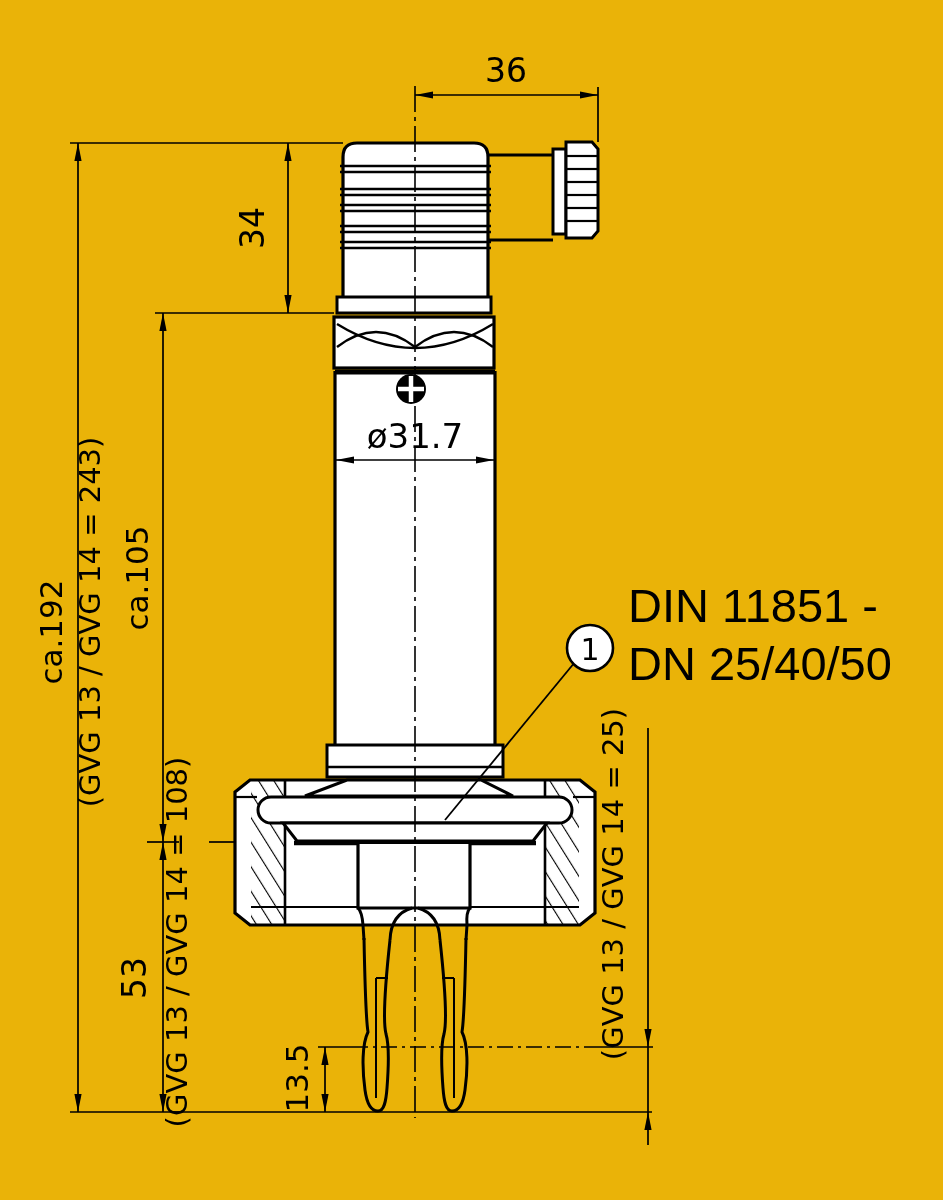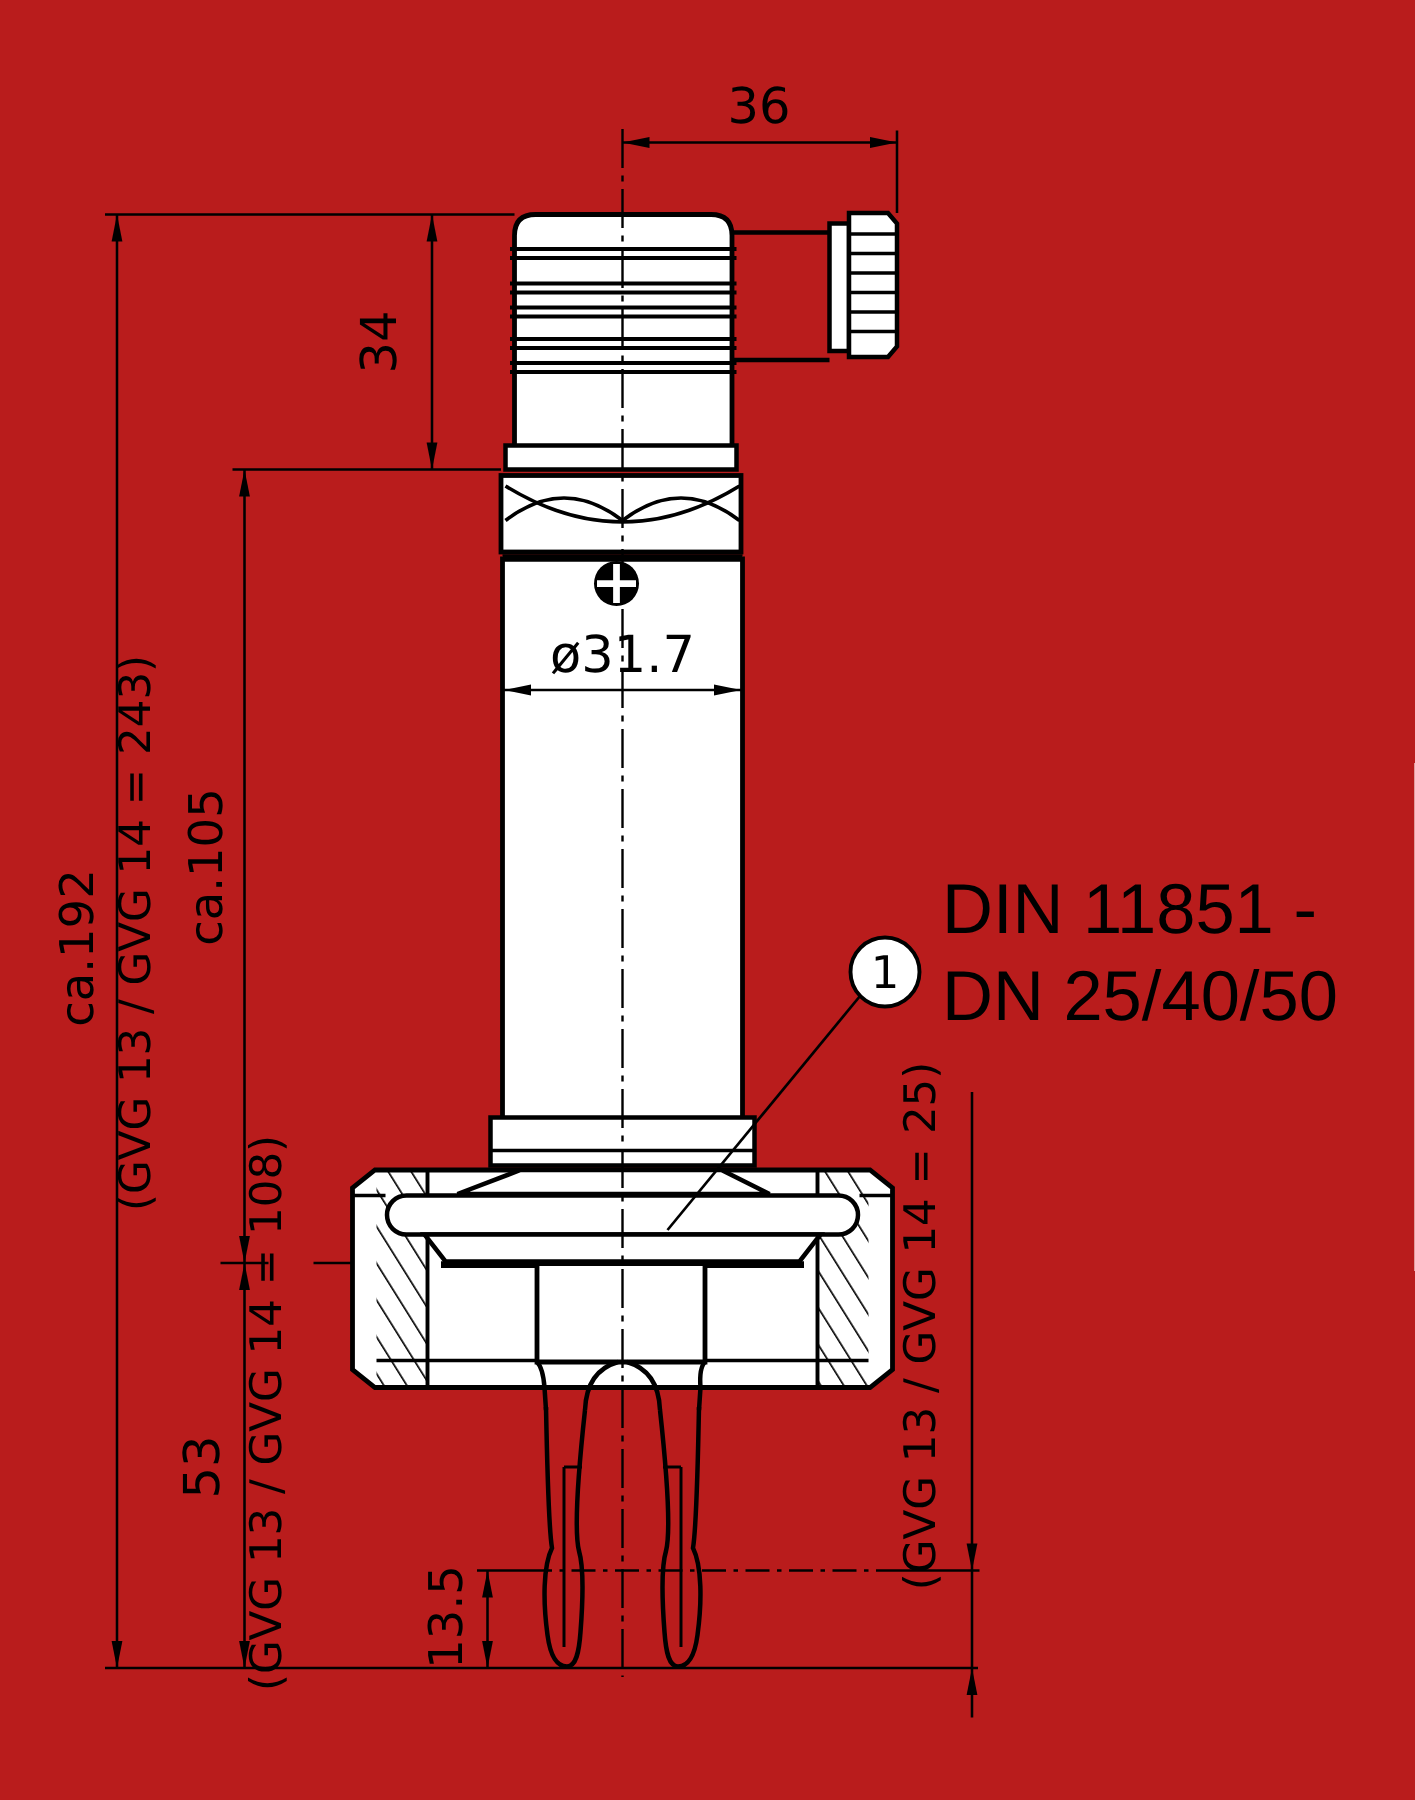--- a/index.html
+++ b/index.html
@@ -1,17 +1,17 @@
 <!DOCTYPE html>
 <html><head>
 <meta charset="utf-8">
 <style>
   html, body { margin: 0; padding: 0; background: #ffffff; }
   .canvas {
-    width: 943px; height: 1200px; position: relative; background: #b91c1c;
+    width: 943px; height: 1200px; position: relative; background: #eab308;
     font-family: "Liberation Sans", sans-serif;
   }
   svg { display: block; }
   .dimtext {
     font-family: "DejaVu Sans", sans-serif;
     font-weight: 400;
     fill: #000000;
   }
   .notetext {
     font-family: "Liberation Sans", sans-serif;

